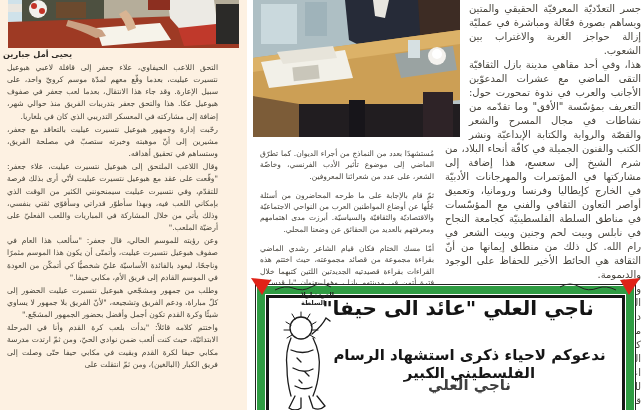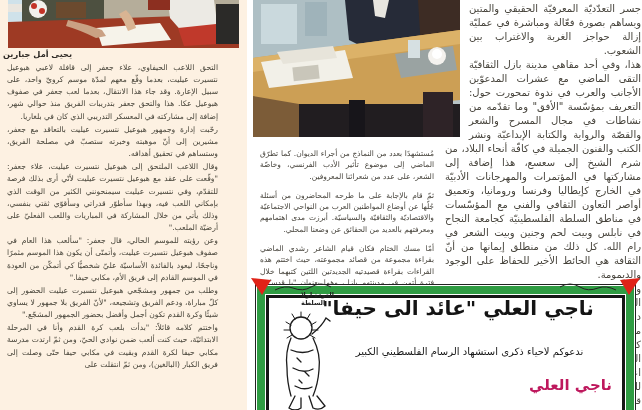--- a/index.html
+++ b/index.html
@@ -31,23 +31,23 @@
   .corner-kite{position:absolute;width:20px;height:17px;background:#e02318;z-index:7;}
   .kite-l{left:-4px;top:-6px;clip-path:polygon(0 0,100% 12%,55% 100%);}
   .kite-r{right:-4px;top:-6px;clip-path:polygon(100% 0,0 12%,45% 100%);}
   .corner-doodle{position:absolute;top:-5px;z-index:6;}
   .ad-title{position:absolute;right:28px;top:12px;width:300px;text-align:center;
     font-size:20px;font-weight:bold;color:#141414;letter-spacing:-0.5px;}
   .handala-wrap{position:absolute;left:12px;top:14px;width:80px;height:120px;}
   .handala-caption{position:absolute;left:46px;top:8px;width:48px;text-align:left;
     font-size:6.5px;font-weight:bold;color:#222;line-height:7.5px;z-index:8;}
   .ad-invite{position:absolute;right:24px;top:62px;width:285px;text-align:center;
-    font-size:10px;font-weight:normal;color:#161616;}
-  .ad-name{position:absolute;right:24px;top:92px;width:285px;text-align:right;
-    font-size:15px;font-weight:bold;color:#be185d;letter-spacing:1px;}
+    font-size:15px;font-weight:bold;color:#161616;}
+  .ad-name{position:absolute;right:24px;top:92px;width:285px;text-align:center;
+    font-size:15px;font-weight:bold;color:#404040;letter-spacing:1px;}
 </style>
 </head>
 <body>
 
 <div id="page">
 
   <div class="left-col-bg" style="left:0;right:auto;width:247px;"></div>
 
   <div class="photo-frame-left">
     <svg width="231" height="48" viewBox="0 0 231 48">

